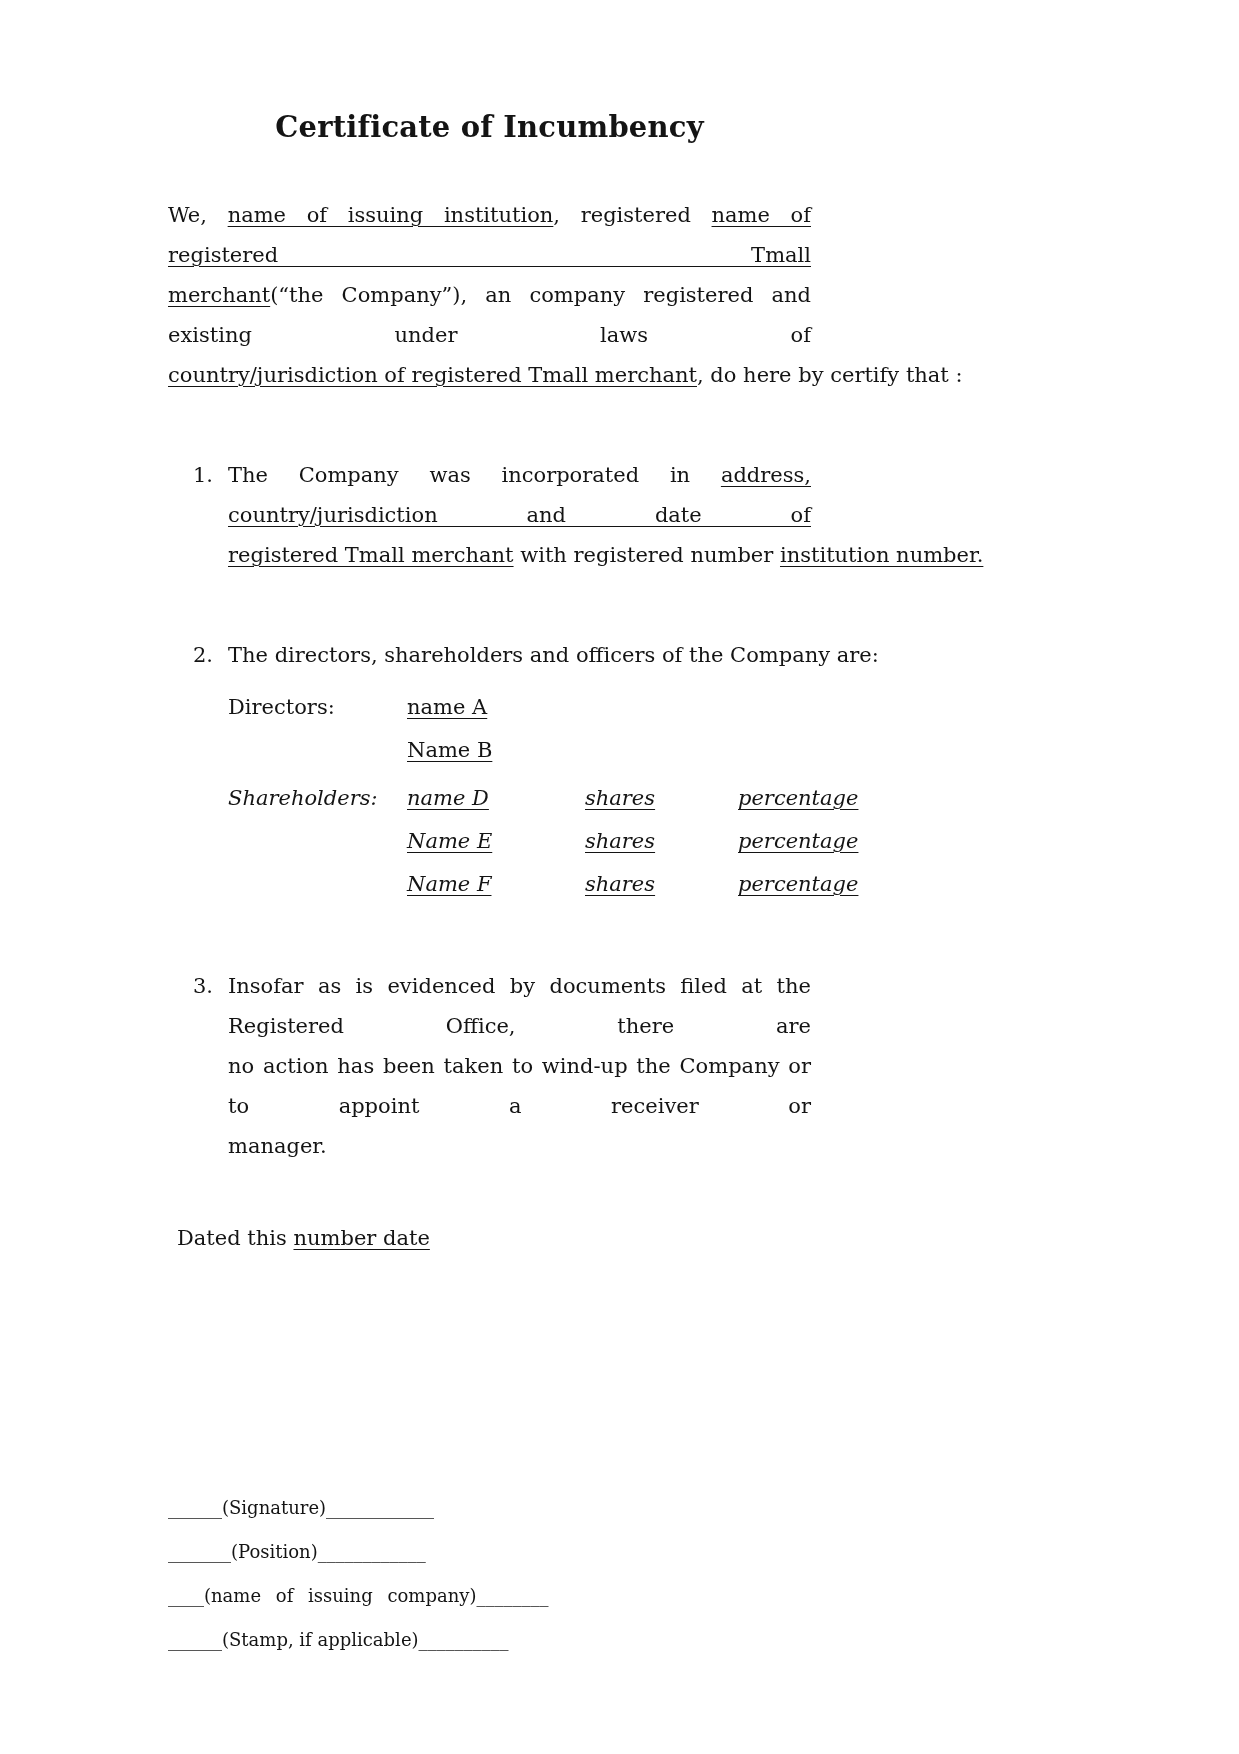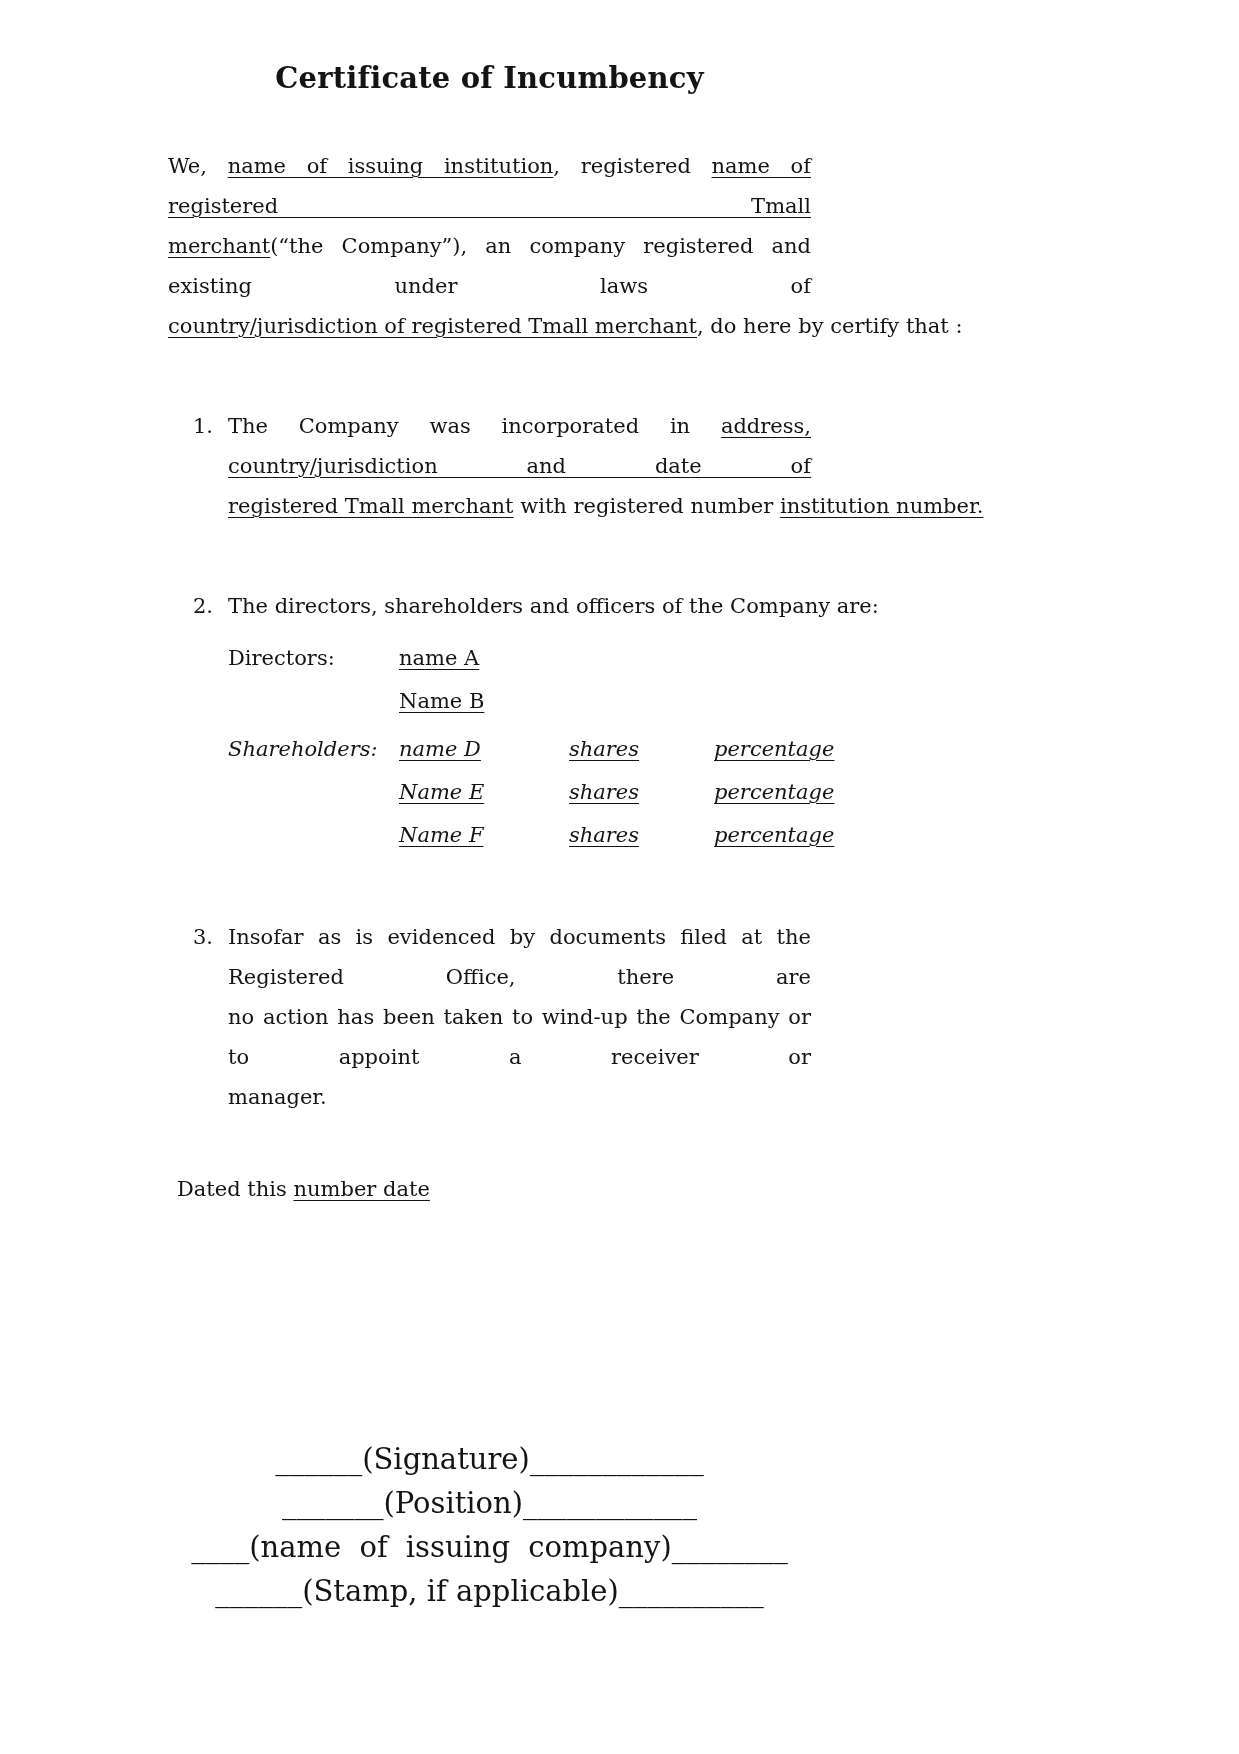--- a/index.html
+++ b/index.html
@@ -8,46 +8,46 @@
     height: 1754px;
     background: #ffffff;
     color: #141414;
     font-family: "DejaVu Serif", "Liberation Serif", serif;
     overflow: hidden;
   }
   .page {
     box-sizing: border-box;
     width: 991px;
     height: 1754px;
-    padding: 56px 180px 40px 168px;
+    padding: 105px 180px 40px 168px;
   }
   .doc-title {
     font-size: 29px;
     font-weight: bold;
     text-align: center;
     line-height: 44px;
     margin: 0 0 46px 0;
     letter-spacing: 0.2px;
   }
   .para { font-size: 21px; line-height: 40px; }
   .line { white-space: nowrap; }
   .jl { text-align: justify; text-align-last: justify; white-space: normal; }
   .u { text-decoration: underline; text-underline-offset: 4px; text-decoration-thickness: 1.4px; }
   .item { display: flex; padding-left: 25px; margin-top: 60px; }
   .num { width: 35px; flex-shrink: 0; font-size: 21px; line-height: 40px; }
   .itembody { flex: 1; min-width: 0; }
   .tbl { margin-top: 11px; font-size: 21px; }
-  .trow { display: flex; line-height: 43px; }
+  .trow { display: flex; line-height: 43px; gap: 8px; }
   .c-label { width: 171px; flex-shrink: 0; }
   .c-name { width: 170px; flex-shrink: 0; }
   .c-shares { width: 145px; flex-shrink: 0; }
   .c-pct { flex: 1; }
   .sh-group { margin-top: 5px; font-style: italic; }
   .dated { font-size: 21px; line-height: 40px; margin-top: 52px; padding-left: 9px; }
-  .sig-block { margin-top: 228px; text-align: center; font-size: 29px; }
+  .sig-block { margin-top: 228px; text-align: left; font-size: 18px; }
   .sig-line { line-height: 44px; white-space: nowrap; }
   .sig-wide { word-spacing: 9px; }
 </style>
 </head>
 <body>
 
 <div class="page">
 
   <h1 class="doc-title">Certificate of Incumbency</h1>
 

